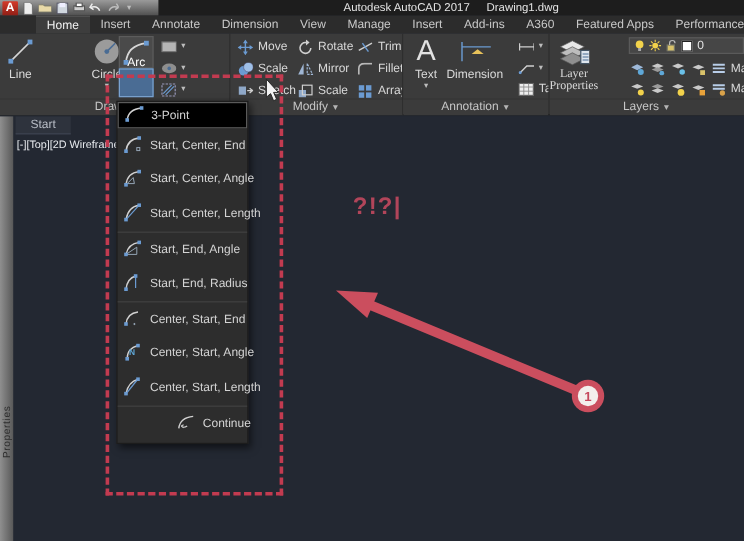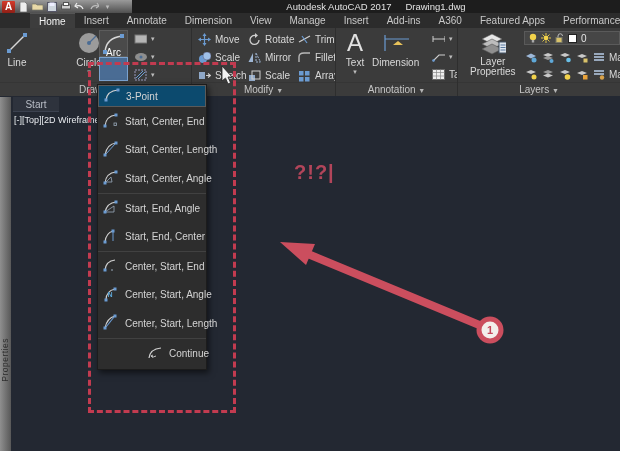--- a/index.html
+++ b/index.html
@@ -46,21 +46,21 @@
   
   .canvas { position:absolute; top:97px; left:0; width:616px; height:354px; background:#232832; }
   .props-strip { position:absolute; left:0; top:0; width:11px; height:354px; background:linear-gradient(to right,#8f8f8f,#585858); }
   .props-strip span { position:absolute; left:0; top:68%; width:11px; font-size:8.5px; color:#2e2e2e; writing-mode:vertical-rl; transform:rotate(180deg); letter-spacing:0.5px; }
   .file-tab { position:absolute; left:13px; top:0; width:46px; height:15px; background:#2e333d; color:#b9bec7; font-size:10px; display:flex; align-items:center; justify-content:center; border-radius:0 0 0 0; border-bottom:1px solid #3c4250; }
   .vp-controls { position:absolute; left:14px; top:18px; font-size:9px; color:#e8ebef; white-space:nowrap; }
 
   
   .arc-menu { position:absolute; left:97px; top:84px; width:110px; background:#2d2d2d; border:1px solid #1c1c1c; box-shadow:2px 3px 6px rgba(0,0,0,0.55); z-index:5; }
   .menu-item { display:flex; align-items:center; gap:6px; padding-left:5px; height:28.6px; font-size:10px; color:#d4d4d4; white-space:nowrap; }
-  .menu-item.first { height:22px; background:#0c4a6e; border:1px solid #5a5a5a; }
+  .menu-item.first { height:22px; background:#000000; border:1px solid #5a5a5a; }
   .menu-sep { height:1px; background:#414141; margin:0; }
   .menu-item .aic { flex:0 0 auto; }
 
   
   .dashed-rect { position:absolute; left:88px; top:62px; width:148px; height:351px; border:3px dashed #c23b50; z-index:6; pointer-events:none; }
   .q-text { position:absolute; left:294px; top:161px; font-size:20px; font-weight:bold; color:#b2455a; z-index:6; letter-spacing:1px; }
   .overlay-svg { position:absolute; left:0; top:0; z-index:7; pointer-events:none; }
   .badge-num { font-family:"Liberation Sans", sans-serif; font-size:11px; font-weight:bold; }
 </style>
 </head>
@@ -327,21 +327,21 @@
                 <path d="M0.5 3.5 H12.5 M0.5 7 H12.5 M4.5 0.5 V10.5 M8.5 0.5 V10.5" stroke="#888" stroke-width="0.7"></path>
               </svg>
             </span>
           <span style="font-size:10px;">Table</span>
         </div>
       </div>
       <div class="panel-label"><span>Annotation</span> <span class="car">▼</span></div>
     </div>
 
     <div class="panel" style="left:458px;width:162px;border-right:none;">
-      <div class="bigbtn" style="left:12px;">
+      <div class="bigbtn" style="left:0;font-family:Liberation Serif, serif;">
         <span class="ic">
             <svg width="28" height="24">
               <path d="M2 8 L12 3 L22 8 L12 13 Z" fill="#e7e7e7" stroke="#555" stroke-width="0.6"></path>
               <path d="M2 13 L12 8 L22 13 L12 18 Z" fill="#bdbdbd" stroke="#555" stroke-width="0.6"></path>
               <path d="M2 18 L12 13 L22 18 L12 23 Z" fill="#8f8f8f" stroke="#555" stroke-width="0.6"></path>
               <rect x="19" y="11" width="8" height="11" fill="#dfe6ee" stroke="#456"></rect>
               <path d="M20.5 14 H25.5 M20.5 16.5 H25.5 M20.5 19 H25.5" stroke="#4a6c94" stroke-width="0.9"></path>
             </svg>
           </span>
         <span class="lbl" style="line-height:10px;text-align:center;">
@@ -464,54 +464,54 @@
       <span class="aic"><svg width="16" height="16">
             <path d="M2 14 Q3 4 13 3" fill="none" stroke="#d0d0d0" stroke-width="1.2"></path>
             <rect x="0.5" y="12.5" width="3" height="3" fill="#6b9bd2"></rect>
             <rect x="11.5" y="1.5" width="3" height="3" fill="#6b9bd2"></rect>
             <rect x="11" y="11" width="2.5" height="2.5" fill="none" stroke="#9ab" stroke-width="0.8"></rect>
           </svg></span>
       <span>Start, Center, End</span>
     </div>
     <div class="menu-item">
       <span class="aic"><svg width="16" height="16">
+            <path d="M2 14 Q3 4 13 3" fill="none" stroke="#d0d0d0" stroke-width="1.2"></path>
+            <path d="M3 13 L8 8 L9 13 Z" fill="none" stroke="#9ab" stroke-width="0.8"></path>
+            <rect x="0.5" y="12.5" width="3" height="3" fill="#6b9bd2"></rect>
+            <rect x="11.5" y="1.5" width="3" height="3" fill="#6b9bd2"></rect>
+          </svg></span>
+      <span>Start, Center, Angle</span>
+    </div>
+    <div class="menu-item">
+      <span class="aic"><svg width="16" height="16">
             <path d="M2 14 Q4 3 13 2" fill="none" stroke="#d0d0d0" stroke-width="1.2"></path>
             <line x1="3" y1="13" x2="12" y2="3" stroke="#6b9bd2" stroke-width="1"></line>
             <rect x="0.5" y="12.5" width="3" height="3" fill="#6b9bd2"></rect>
             <rect x="11.5" y="0.5" width="3" height="3" fill="#6b9bd2"></rect>
           </svg></span>
       <span>Start, Center, Length</span>
     </div>
-    <div class="menu-item">
-      <span class="aic"><svg width="16" height="16">
-            <path d="M2 14 Q3 4 13 3" fill="none" stroke="#d0d0d0" stroke-width="1.2"></path>
-            <path d="M3 13 L8 8 L9 13 Z" fill="none" stroke="#9ab" stroke-width="0.8"></path>
-            <rect x="0.5" y="12.5" width="3" height="3" fill="#6b9bd2"></rect>
-            <rect x="11.5" y="1.5" width="3" height="3" fill="#6b9bd2"></rect>
-          </svg></span>
-      <span>Start, Center, Angle</span>
-    </div>
     <div class="menu-sep"></div>
     <div class="menu-item">
       <span class="aic"><svg width="16" height="16">
             <path d="M2 13 Q4 4 13 3" fill="none" stroke="#d0d0d0" stroke-width="1.2"></path>
             <path d="M2 13 L11 13 L11 7 Z" fill="none" stroke="#9ab" stroke-width="0.8"></path>
             <rect x="0.5" y="11.5" width="3" height="3" fill="#6b9bd2"></rect>
             <rect x="11.5" y="1.5" width="3" height="3" fill="#6b9bd2"></rect>
           </svg></span>
       <span>Start, End, Angle</span>
     </div>
     <div class="menu-item">
       <span class="aic"><svg width="16" height="16">
             <path d="M2 14 Q3 5 10 3" fill="none" stroke="#d0d0d0" stroke-width="1.2"></path>
             <line x1="10" y1="3" x2="10" y2="13" stroke="#6b9bd2" stroke-width="1"></line>
             <rect x="0.5" y="12.5" width="3" height="3" fill="#6b9bd2"></rect>
             <rect x="8.5" y="1.5" width="3" height="3" fill="#6b9bd2"></rect>
           </svg></span>
-      <span>Start, End, Center</span>
+      <span>Start, End, Radius</span>
     </div>
     <div class="menu-sep"></div>
     <div class="menu-item">
       <span class="aic"><svg width="16" height="16">
             <path d="M2 13 Q3 4 12 3" fill="none" stroke="#d0d0d0" stroke-width="1.2"></path>
             <rect x="0.5" y="11.5" width="3" height="3" fill="#6b9bd2"></rect>
             <path d="M8 13 L9 14 L10 13 L9 12 Z" fill="#9ab"></path>
           </svg></span>
       <span>Center, Start, End</span>
     </div>

